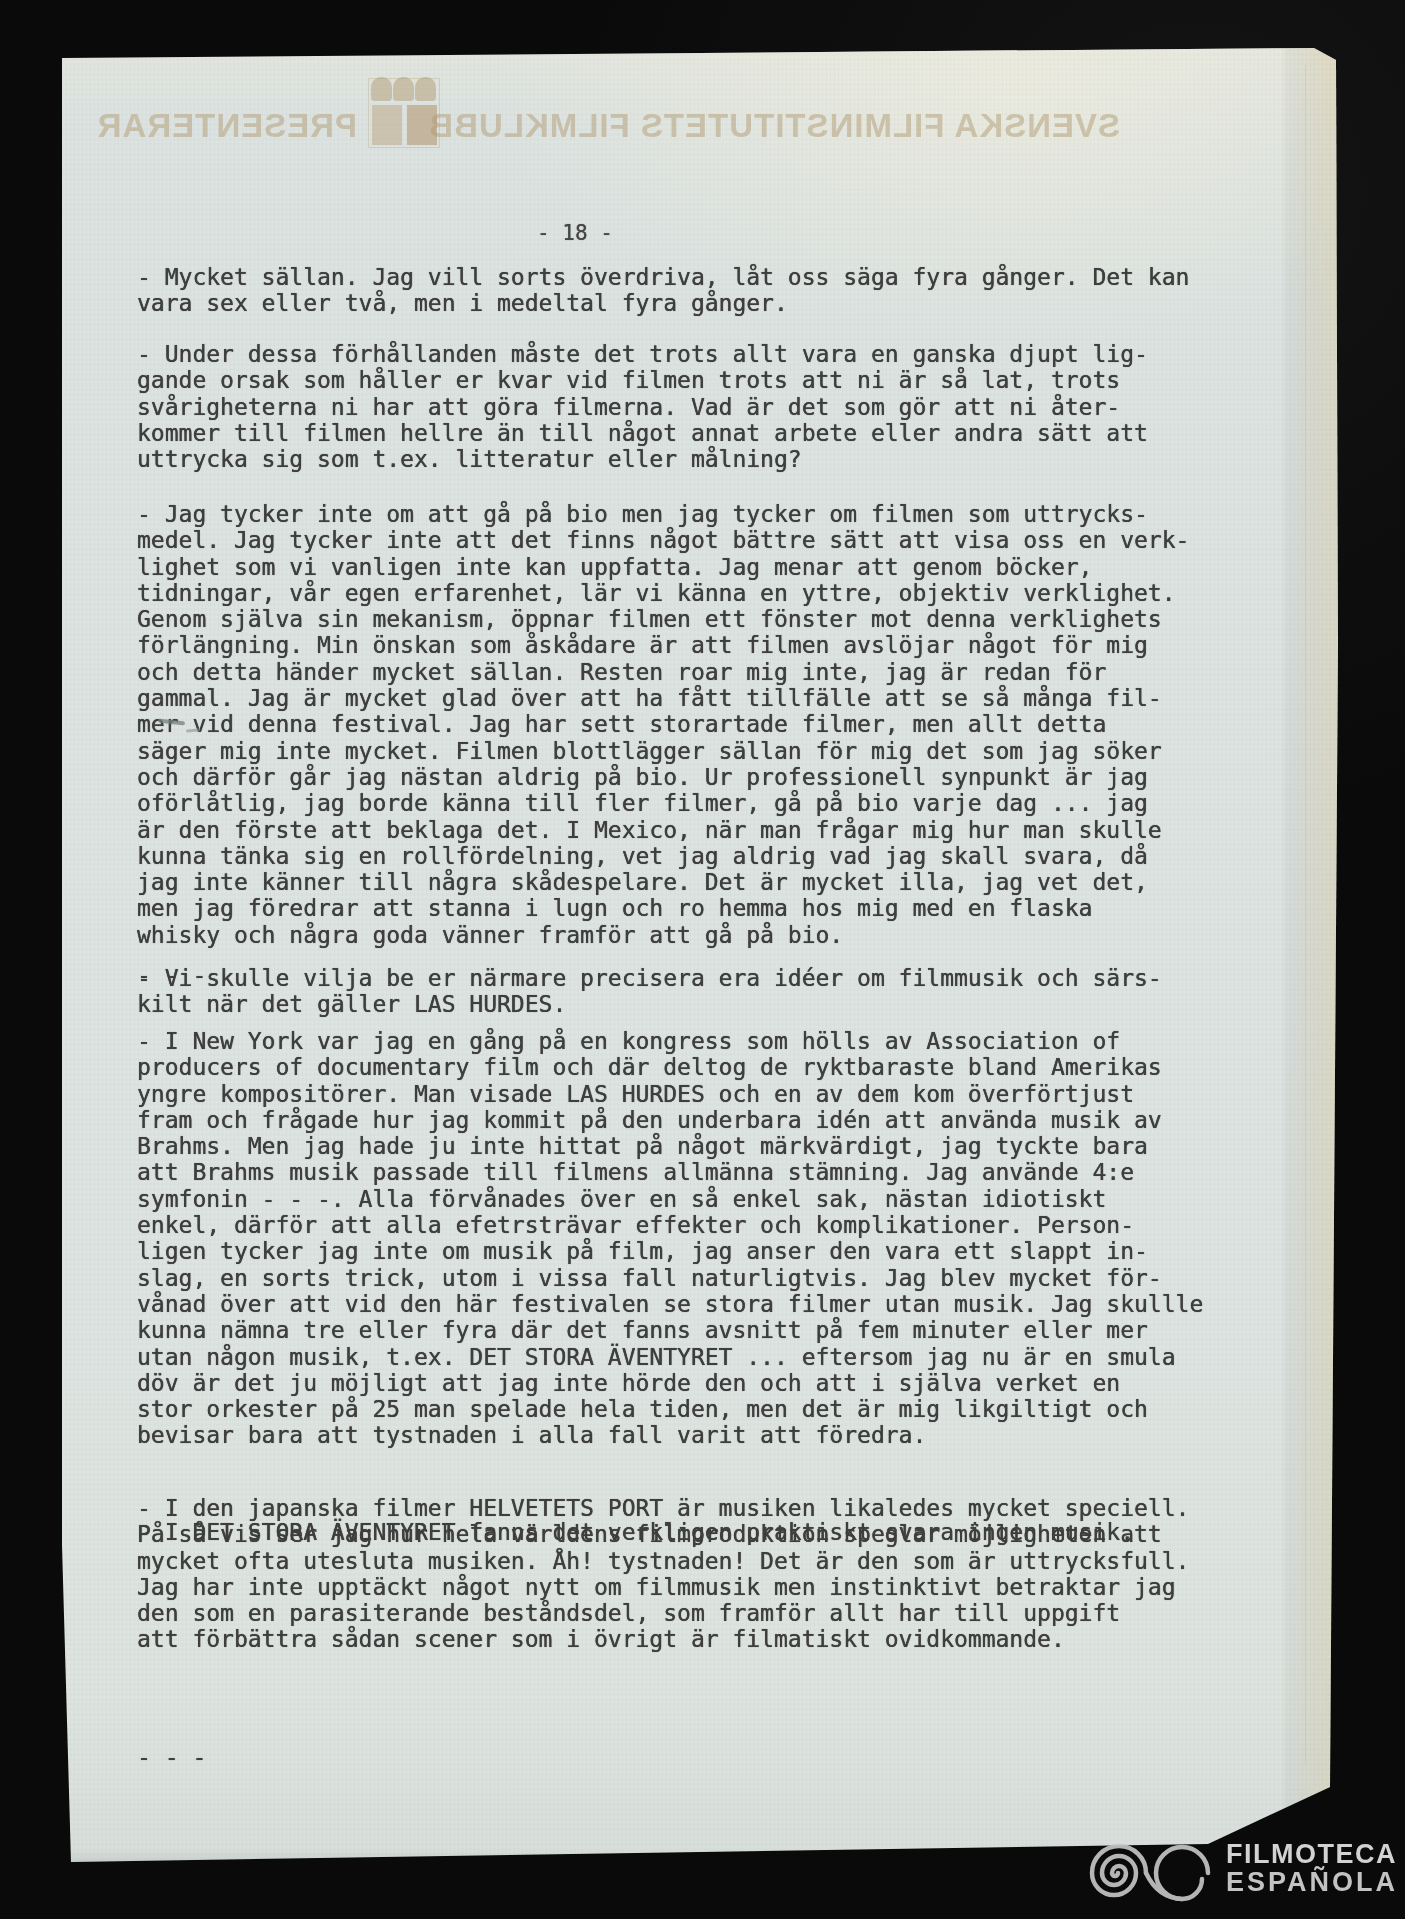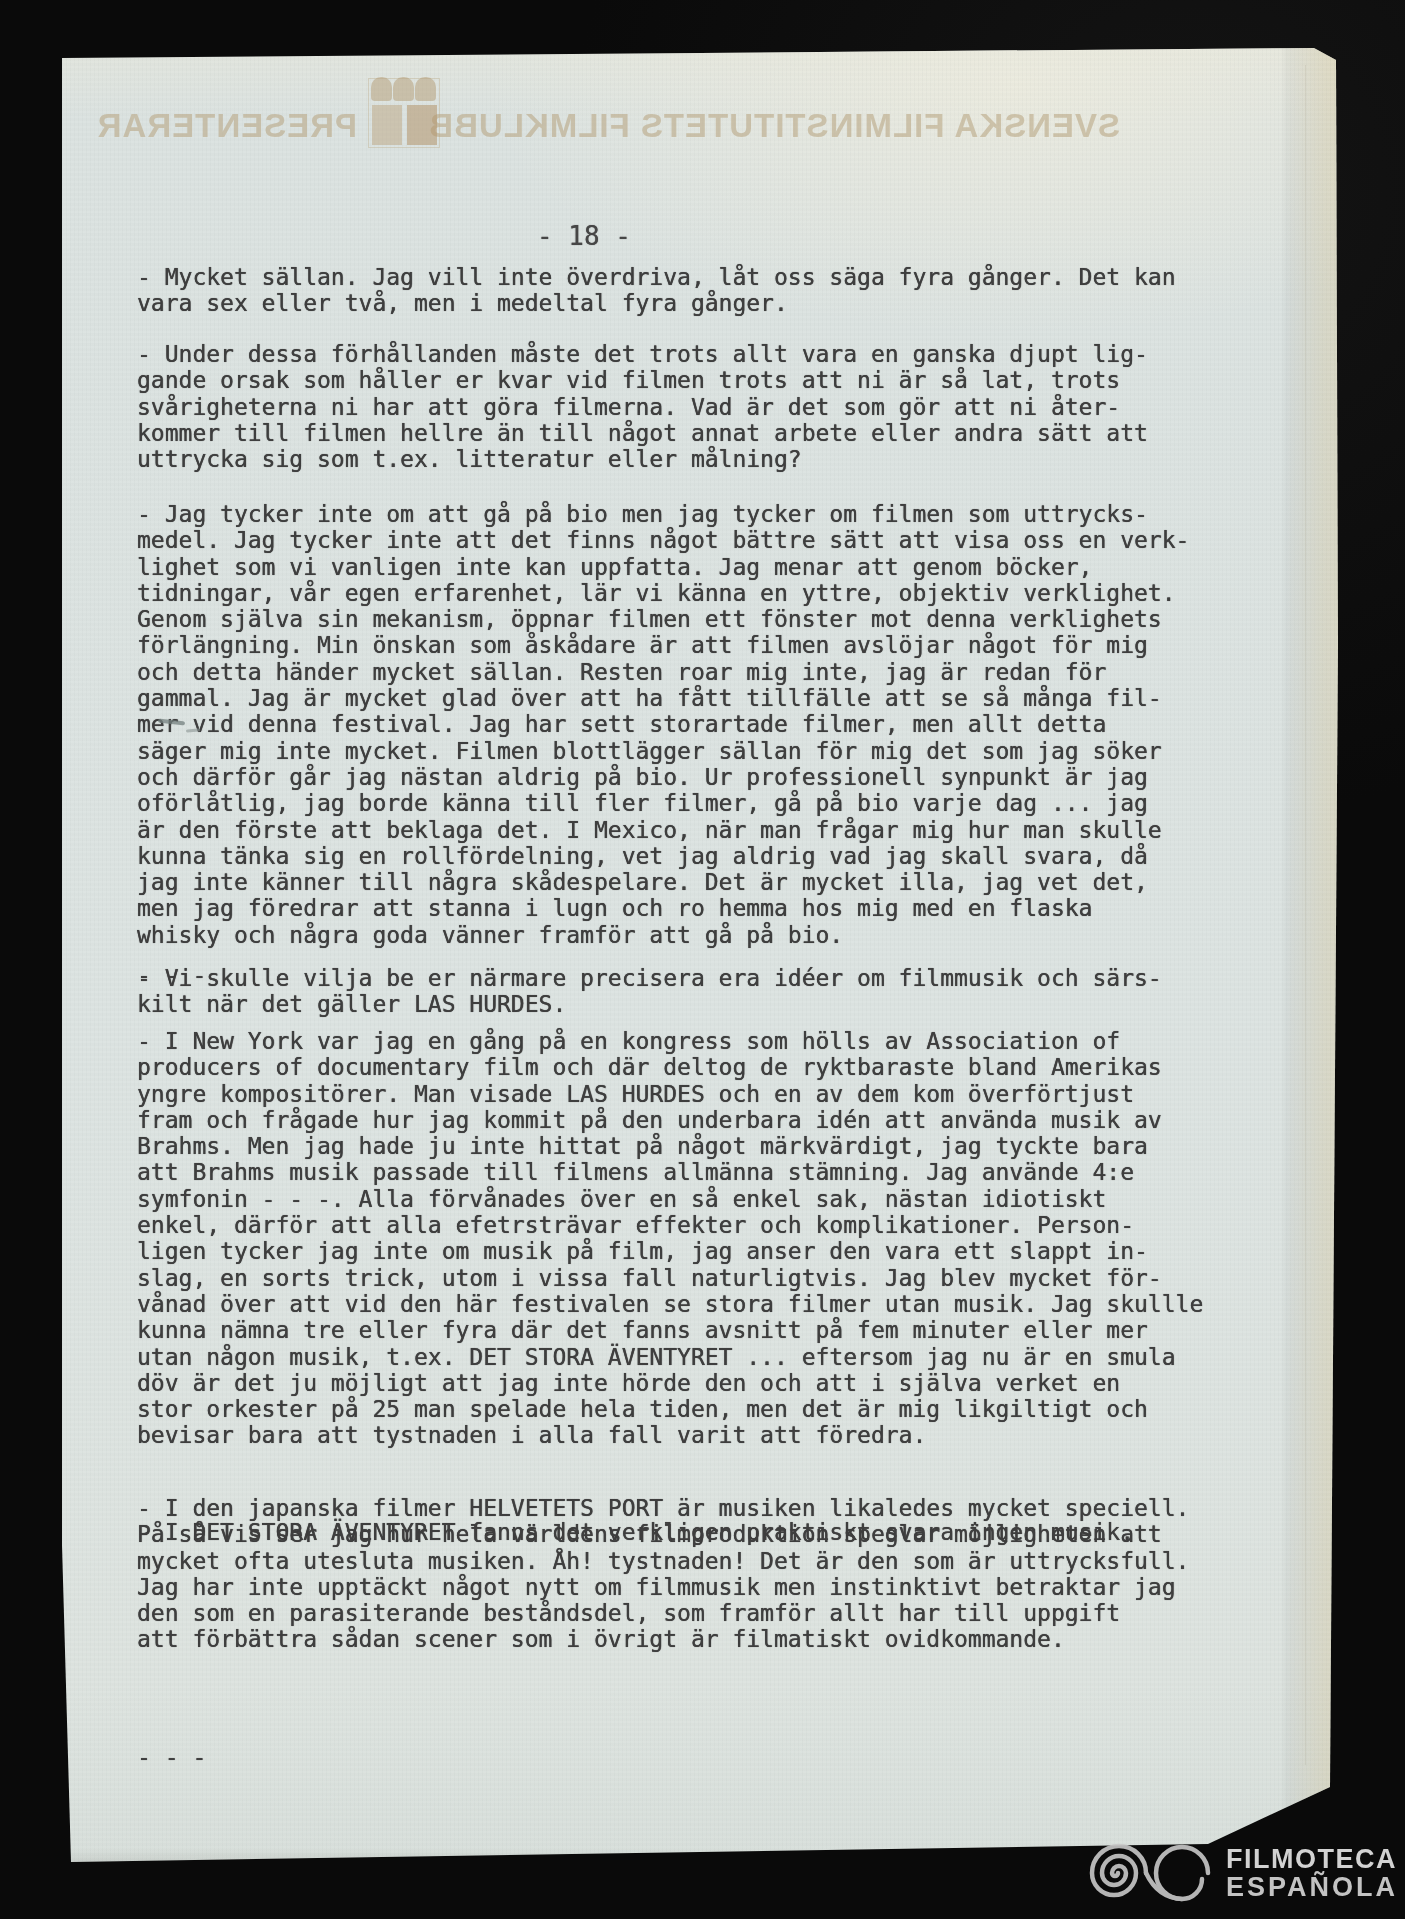--- a/index.html
+++ b/index.html
@@ -46,42 +46,42 @@
   .bleed-logo{position:absolute;left:680px;top:-27px;width:70px;height:68px;
     border:1px solid rgba(182,162,126,0.35);}
   .bleed-logo .dot{position:absolute;top:-2px;width:21px;height:24px;
     border-radius:10px 10px 4px 4px;background:rgba(180,155,115,0.50);}
   .bleed-logo .d1{left:3px}.bleed-logo .d2{left:25px}.bleed-logo .d3{left:47px}
   .bleed-logo .pane{position:absolute;top:26px;height:40px;width:30px;}
   .bleed-logo .p1{left:2px;background:rgba(178,148,105,0.55);}
   .bleed-logo .p2{left:37px;background:rgba(185,158,118,0.45);}
   .page-number{
     position:absolute;left:475px;top:176px;
-    font-size:26px;color:#464646;letter-spacing:0;
+    font-size:21px;color:#464646;letter-spacing:0;
     text-shadow:0 0 0.8px rgba(70,70,70,0.9);
   }
   .para{
     position:absolute;left:75px;width:1160px;
     font-size:23px;line-height:26.3px;color:var(--ink);
     white-space:pre;letter-spacing:0;
     text-shadow:0 0 0.8px rgba(55,55,55,0.85), 0.3px 0.3px 0.4px rgba(80,80,80,0.5);
   }
   
   .mark{position:absolute;pointer-events:none;}
   .pen-dash{left:96px;top:675px;width:27px;height:4px;background:#74807f;
     transform:rotate(6deg);border-radius:2px;opacity:0.75;}
   .pen-dash2{left:124px;top:684px;width:14px;height:3px;background:#8a9493;
     transform:rotate(-4deg);border-radius:2px;opacity:0.6;}
   .ink-dot{left:1303px;top:1633px;width:8px;height:9px;background:#181814;border-radius:50%;}
   .nick1{left:1310px;top:958px;width:7px;height:9px;background:#a7a691;border-radius:2px;opacity:.8;}
   .nick2{left:1312px;top:1042px;width:7px;height:8px;background:#a9a893;border-radius:2px;opacity:.8;}
   .smudge{left:1306px;top:437px;width:9px;height:6px;background:#b2b2a0;border-radius:50%;opacity:.7;}
   .crease{position:absolute;left:1243px;top:20px;width:1px;height:1700px;
     background:rgba(120,110,80,0.10);}
-  .watermark{position:absolute;left:1086px;top:1840px;display:flex;align-items:center;}
+  .watermark{position:absolute;left:1086px;top:1840px;display:flex;align-items:flex-start;}
   .wm-icon{display:block;}
   .wm-text{margin-left:8px;font-family:"Liberation Sans", sans-serif;color:var(--wm);}
   .wm-line1{font-weight:bold;font-size:27px;letter-spacing:1.5px;color:#d2d2d2;line-height:28px;}
   .wm-line2{font-weight:bold;font-size:27px;letter-spacing:3px;color:#c3c3c3;line-height:29px;}
 </style>
 </head>
 <body>
 
 <div class="stage">
 
@@ -94,21 +94,21 @@
         <span class="dot d2"></span>
         <span class="dot d3"></span>
         <span class="pane p1"></span>
         <span class="pane p2"></span>
       </span>
       <span class="htext pres">PRESENTERAR</span>
     </div>
 
     <div class="page-number">- 18 -</div>
 
-    <div class="para" style="top:219px">- Mycket sällan. Jag vill inte överdriva, låt oss säga fyra gånger. Det kan
+    <div class="para" style="top:219px">- Mycket sällan. Jag vill sorts överdriva, låt oss säga fyra gånger. Det kan
 vara sex eller två, men i medeltal fyra gånger.</div>
     <div class="para" style="top:456px">- Jag tycker inte om att gå på bio men jag tycker om filmen som uttrycks-
 medel. Jag tycker inte att det finns något bättre sätt att visa oss en verk-
 lighet som vi vanligen inte kan uppfatta. Jag menar att genom böcker,
 tidningar, vår egen erfarenhet, lär vi känna en yttre, objektiv verklighet.
 Genom själva sin mekanism, öppnar filmen ett fönster mot denna verklighets
 förlängning. Min önskan som åskådare är att filmen avslöjar något för mig
 och detta händer mycket sällan. Resten roar mig inte, jag är redan för
 gammal. Jag är mycket glad över att ha fått tillfälle att se så många fil-
 mer vid denna festival. Jag har sett storartade filmer, men allt detta

